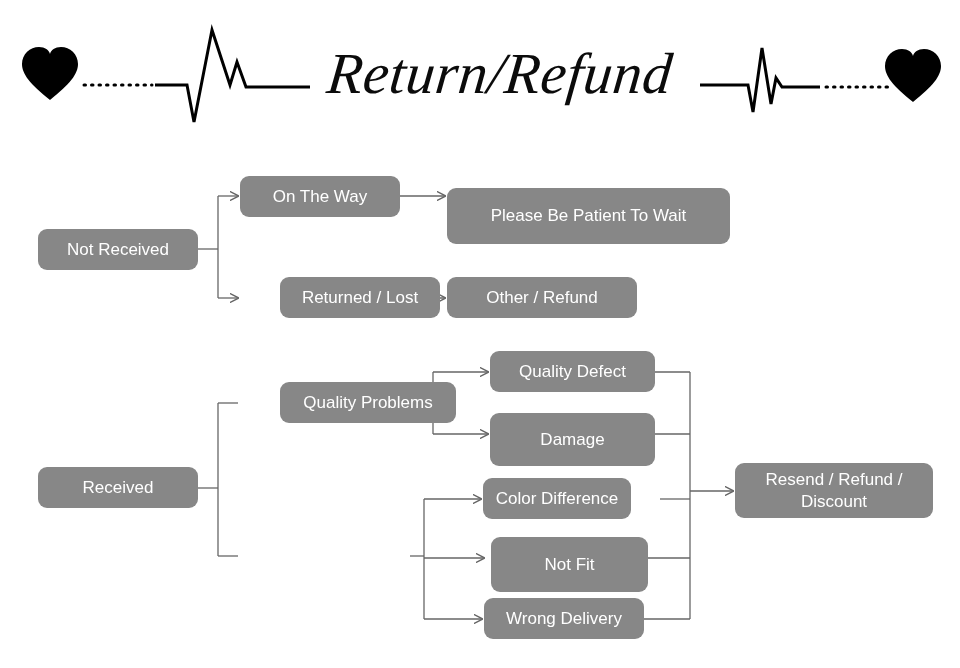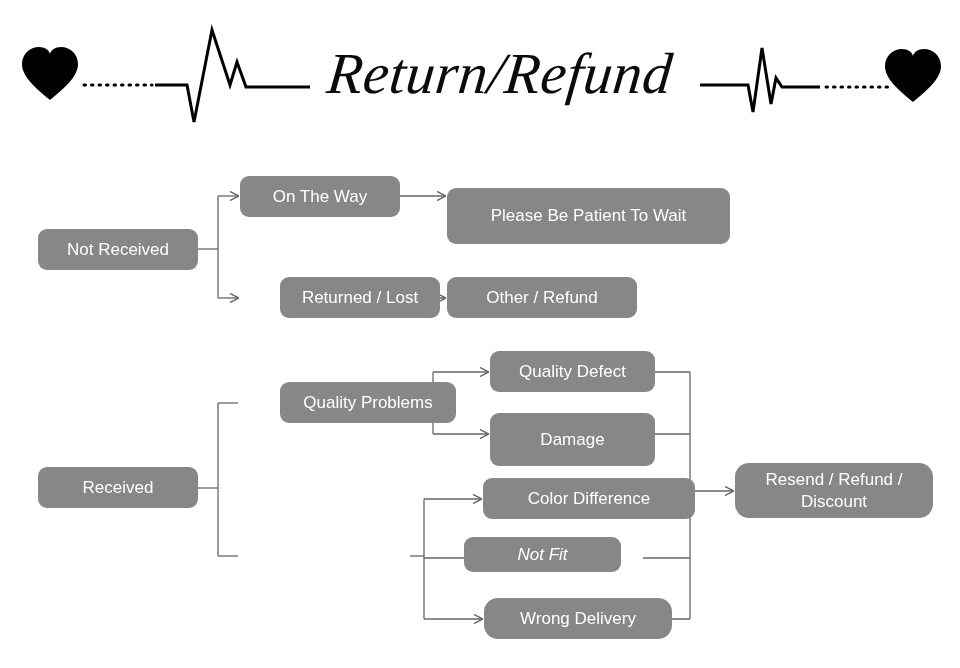--- a/index.html
+++ b/index.html
@@ -60,21 +60,21 @@
     justify-content: center;
     text-align: center;
     font-family: "Liberation Sans", sans-serif;
     font-size: 17px;
     font-weight: 400;
     line-height: 1.15;
     box-sizing: border-box;
     padding: 2px 6px;
     white-space: pre-line;
   }
-  .node.two-line { line-height: 1.25; border-radius: 14px; }
+  .node.two-line { line-height: 1.25; }
 </style>
 </head>
 <body>
 
 <div id="page">
 
   <div id="header-banner">
     <svg width="960" height="150" viewBox="0 0 960 150">
 
       <g>
@@ -174,22 +174,22 @@
 
   <div class="node" style="left:38px;  top:467px; width:160px; height:41px;">Received</div>
 
   <div class="node" style="left:240px; top:382px; width:176px; height:41px;margin-left:40px;">Quality Problems</div>
 
 
   <div class="node" style="left:490px; top:351px; width:165px; height:41px;text-align:right;">Quality Defect</div>
 
   <div class="node" style="left:490px; top:413px; width:165px; height:53px;">Damage</div>
 
-  <div class="node" style="left:483px; top:478px; width:212px; height:41px;">Color Difference</div>
+  <div class="node" style="left:483px; top:478px; width:148px; height:41px;">Color Difference</div>
 
-  <div class="node" style="left:464px; top:537px; width:157px; height:35px;font-style:italic;">Not Fit</div>
+  <div class="node" style="left:491px; top:537px; width:157px; height:55px;">Not Fit</div>
 
-  <div class="node" style="left:484px; top:598px; width:188px; height:41px;border-radius:14px;">Wrong Delivery</div>
+  <div class="node" style="left:484px; top:598px; width:160px; height:41px;">Wrong Delivery</div>
 
   <div class="node two-line" style="left:735px; top:463px; width:198px; height:55px;">Resend / Refund /
 Discount</div>
 
 </div>
 
 </body></html>

